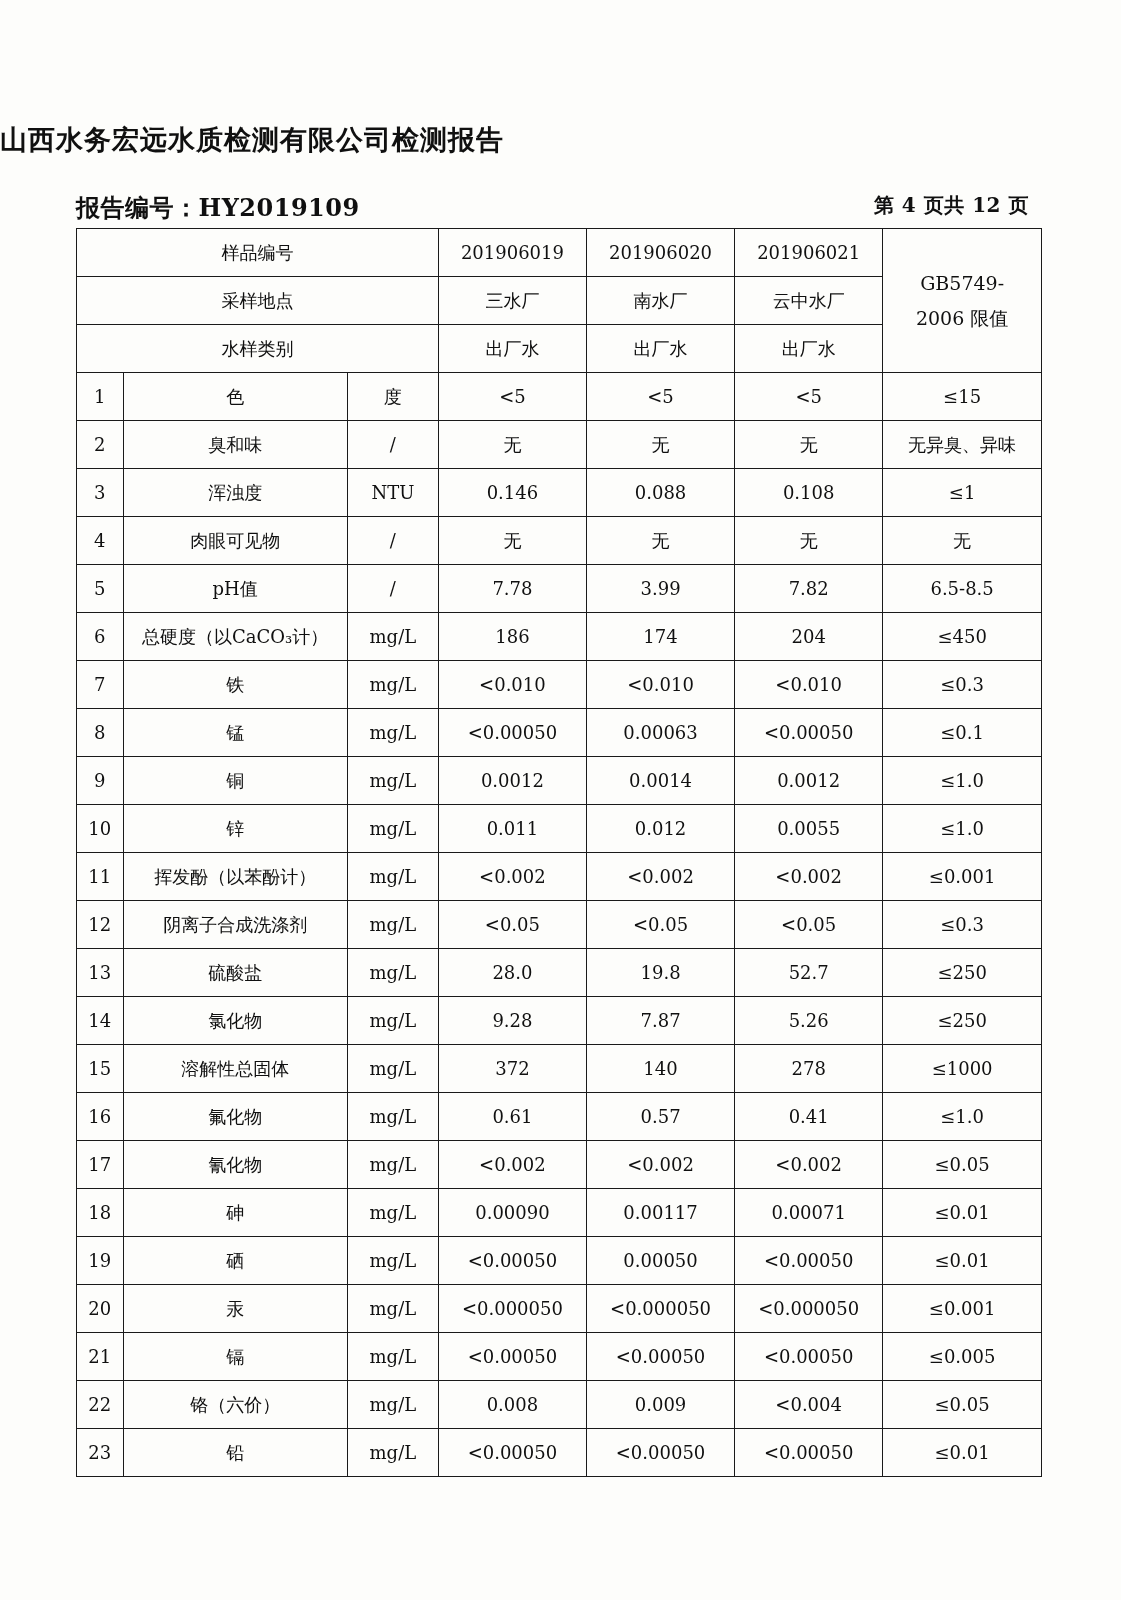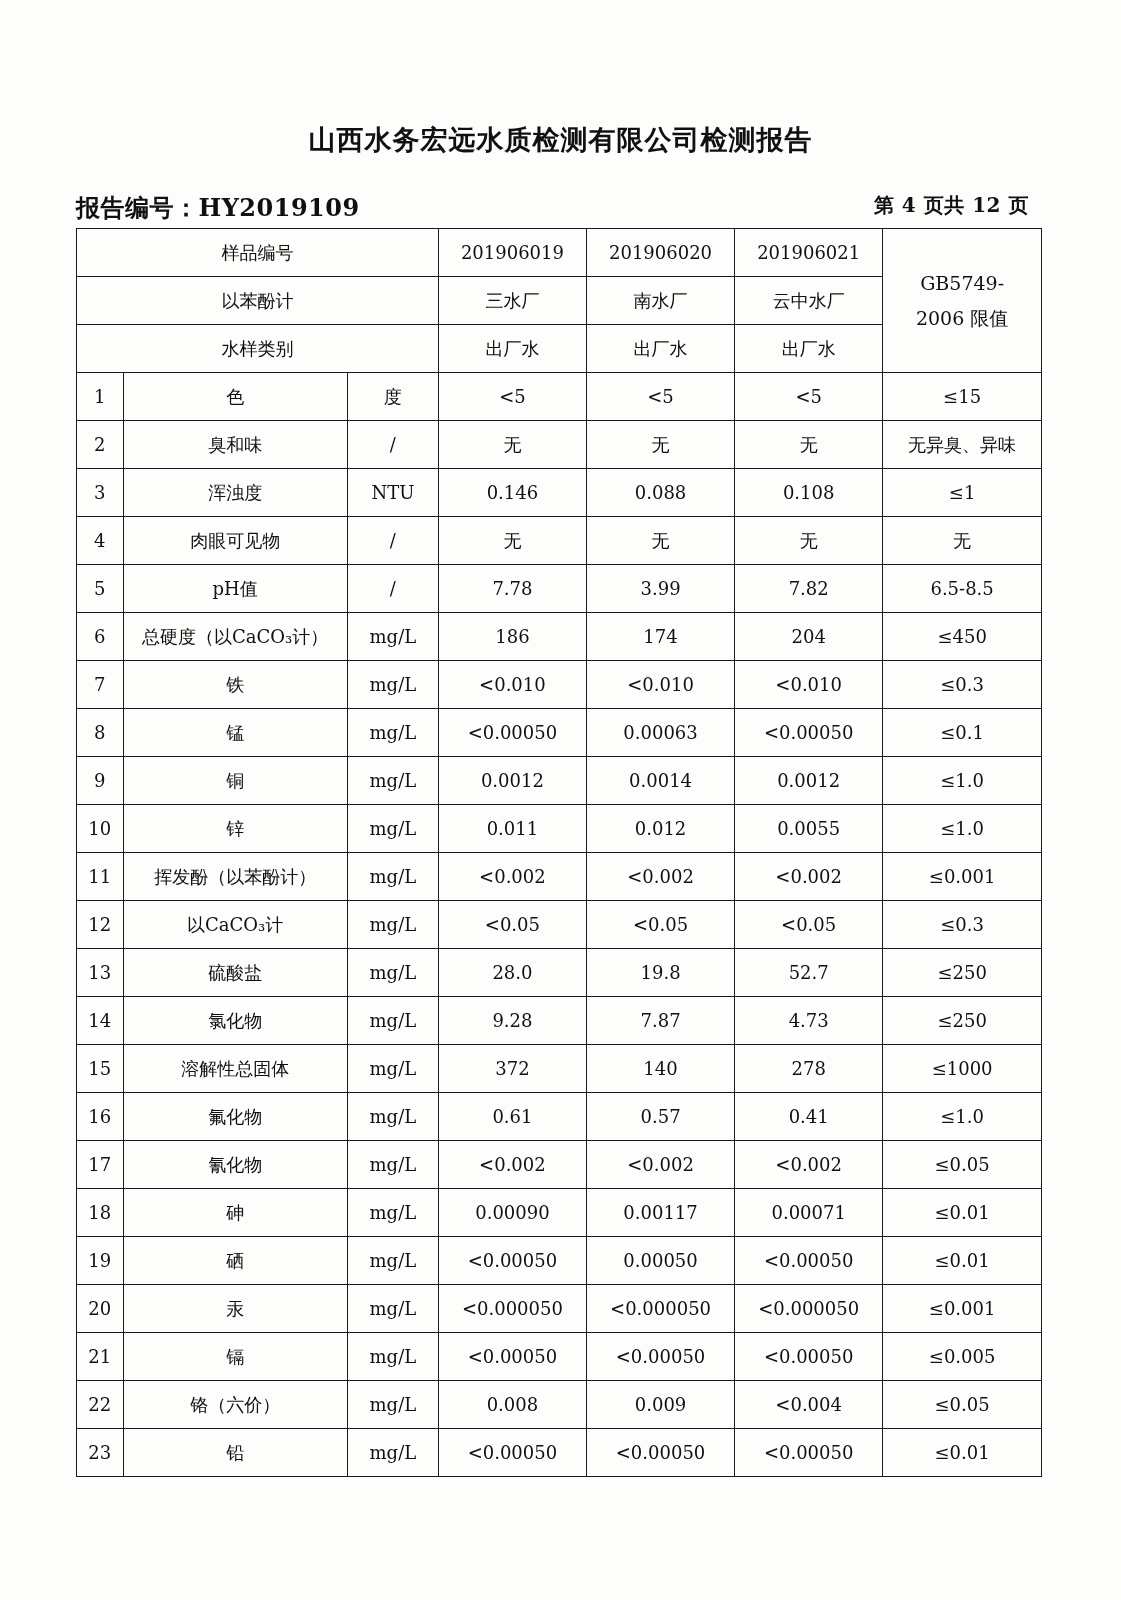--- a/index.html
+++ b/index.html
@@ -20,21 +20,20 @@
     left: 0; top: 0;
     width: 1121px;
     height: 1600px;
     background: #fdfdfb;
   }
   .title {
     position: absolute;
     top: 122px;
     left: 0;
     width: 1121px;
-    text-align: center;
     font-size: 27px;
     font-weight: bold;
     letter-spacing: 1px;
     font-family: "DejaVu Serif", "Liberation Serif", serif;
   }
   .report-no {
     position: absolute;
     top: 192px;
     left: 76px;
     font-size: 24px;
@@ -116,21 +115,21 @@
         <td class="hdr-val">201906021</td>
         <td rowspan="3">
           <div class="limit-head">
             <div>GB5749-</div>
             <div>2006 限值</div>
           </div>
         </td>
       </tr>
 
       <tr>
-        <td class="hdr-label" colspan="3">以苯酚计</td>
+        <td class="hdr-label" colspan="3">采样地点</td>
         <td class="hdr-val">三水厂</td>
         <td class="hdr-val">南水厂</td>
         <td class="hdr-val">云中水厂</td>
       </tr>
 
       <tr>
         <td class="hdr-label" colspan="3">水样类别</td>
         <td class="hdr-val">出厂水</td>
         <td class="hdr-val">出厂水</td>
         <td class="hdr-val">出厂水</td>
@@ -230,21 +229,21 @@
         <td class="idx">11</td>
         <td class="name">挥发酚（以苯酚计）</td>
         <td class="unit">mg/L</td>
         <td class="val">&lt;0.002</td>
         <td class="val">&lt;0.002</td>
         <td class="val">&lt;0.002</td>
         <td class="lim">≤0.001</td>
       </tr>
       <tr>
         <td class="idx">12</td>
-        <td class="name">以CaCO₃计</td>
+        <td class="name">阴离子合成洗涤剂</td>
         <td class="unit">mg/L</td>
         <td class="val">&lt;0.05</td>
         <td class="val">&lt;0.05</td>
         <td class="val">&lt;0.05</td>
         <td class="lim">≤0.3</td>
       </tr>
       <tr>
         <td class="idx">13</td>
         <td class="name">硫酸盐</td>
         <td class="unit">mg/L</td>
@@ -252,21 +251,21 @@
         <td class="val">19.8</td>
         <td class="val">52.7</td>
         <td class="lim">≤250</td>
       </tr>
       <tr>
         <td class="idx">14</td>
         <td class="name">氯化物</td>
         <td class="unit">mg/L</td>
         <td class="val">9.28</td>
         <td class="val">7.87</td>
-        <td class="val">4.73</td>
+        <td class="val">5.26</td>
         <td class="lim">≤250</td>
       </tr>
       <tr>
         <td class="idx">15</td>
         <td class="name">溶解性总固体</td>
         <td class="unit">mg/L</td>
         <td class="val">372</td>
         <td class="val">140</td>
         <td class="val">278</td>
         <td class="lim">≤1000</td>

